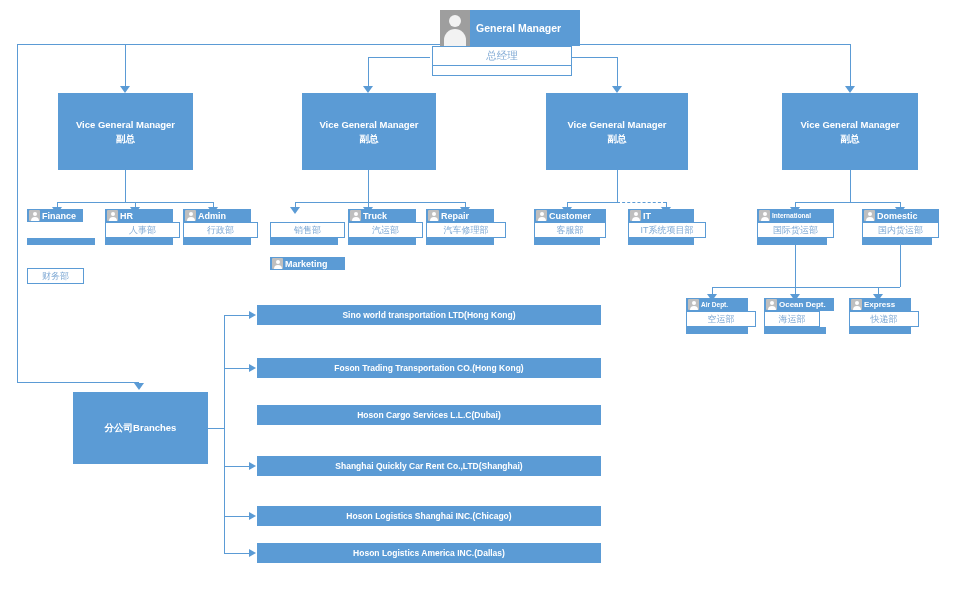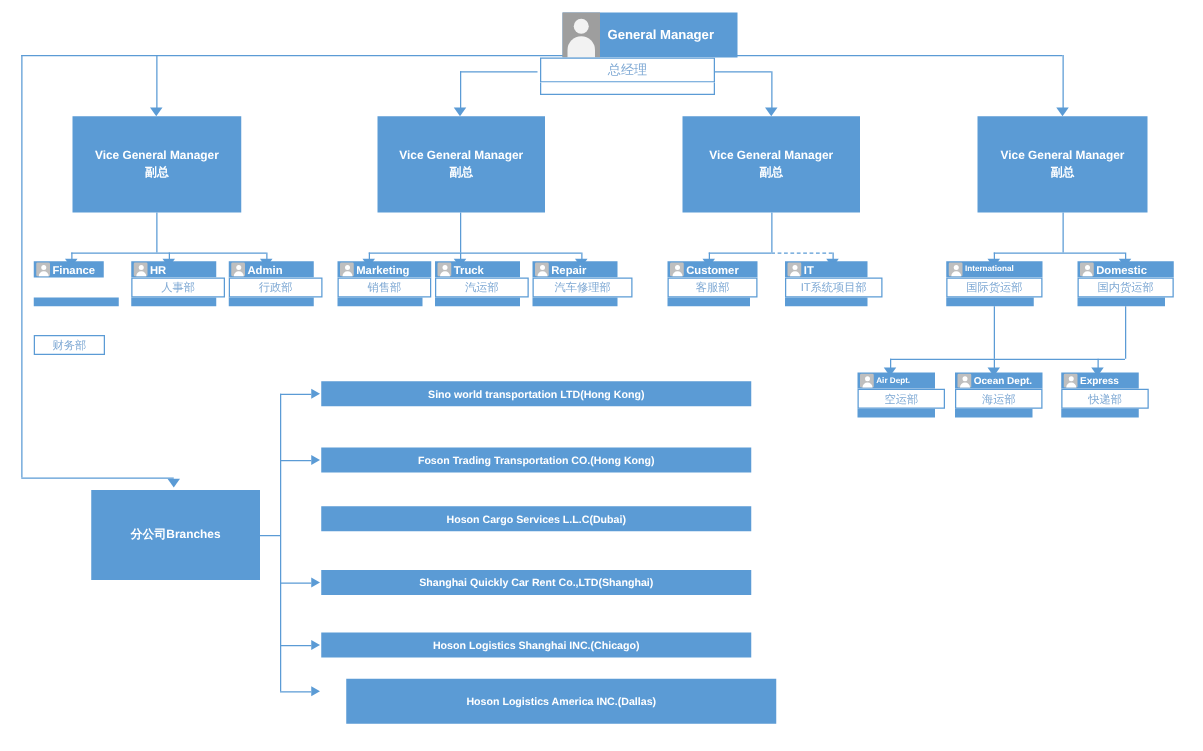--- a/index.html
+++ b/index.html
@@ -15,21 +15,21 @@
   .dash{position:absolute;height:0;border-top:1px dashed #5B9BD5;}
   .arrow-d{position:absolute;width:0;height:0;
       border-left:5px solid transparent;border-right:5px solid transparent;
       border-top:7px solid #5B9BD5;}
   .arrow-r{position:absolute;width:0;height:0;
       border-top:4px solid transparent;border-bottom:4px solid transparent;
       border-left:7px solid #5B9BD5;}
 
   
   .gm{position:absolute;box-sizing:border-box;}
-  .gm-head{position:absolute;left:18px;top:0;width:140px;height:36px;
+  .gm-head{position:absolute;left:8px;top:0;width:140px;height:36px;
       background:#5B9BD5;display:flex;align-items:center;}
   .gm-head .av{width:30px;height:36px;background:#9E9E9E;position:relative;overflow:hidden;flex:none;}
   .gm-head .av:before{content:"";position:absolute;left:9px;top:5px;width:12px;height:12px;
       border-radius:50%;background:#f2f2f2;}
   .gm-head .av:after{content:"";position:absolute;left:4px;top:19px;width:22px;height:18px;
       border-radius:11px 11px 0 0;background:#f2f2f2;}
   .gm-head .lbl{color:#ffffff;font-size:10.5px;font-weight:bold;margin-left:6px;white-space:nowrap;}
   .gm-body{position:absolute;left:0;top:36px;width:140px;height:20px;
       background:#ffffff;border:1px solid #5B9BD5;box-sizing:border-box;
       display:flex;align-items:center;justify-content:center;
@@ -174,21 +174,21 @@
   <div class="dept" style="left:183px;top:209px;width:75px;height:36px;">
     <div class="d-head" style="width:68px;">
       <div class="av"></div>
       <div class="lbl">Admin</div>
     </div>
     <div class="d-body" style="width:75px;">行政部</div>
     <div class="d-foot" style="width:68px;"></div>
   </div>
 
   <div class="dept" style="left:270px;top:209px;width:75px;height:36px;">
-    <div class="d-head" style="width:75px;">
+    <div class="d-head" style="width:75px;margin-top:48px;">
       <div class="av"></div>
       <div class="lbl">Marketing</div>
     </div>
     <div class="d-body" style="width:75px;">销售部</div>
     <div class="d-foot" style="width:68px;"></div>
   </div>
 
   <div class="dept" style="left:348px;top:209px;width:75px;height:36px;">
     <div class="d-head" style="width:68px;">
       <div class="av"></div>
@@ -260,21 +260,21 @@
     </div>
     <div class="d-body" style="width:70px;">空运部</div>
     <div class="d-foot" style="width:62px;"></div>
   </div>
 
   <div class="dept" style="left:764px;top:298px;width:70px;height:36px;">
     <div class="d-head" style="width:70px;">
       <div class="av"></div>
       <div class="lbl" style="font-size:8px;">Ocean Dept.</div>
     </div>
-    <div class="d-body" style="width:70px;">海运部</div>
+    <div class="d-body" style="width:56px;">海运部</div>
     <div class="d-foot" style="width:62px;"></div>
   </div>
 
   <div class="dept" style="left:849px;top:298px;width:70px;height:36px;">
     <div class="d-head" style="width:62px;">
       <div class="av"></div>
       <div class="lbl" style="font-size:8px;">Express</div>
     </div>
     <div class="d-body" style="width:70px;">快递部</div>
     <div class="d-foot" style="width:62px;"></div>
@@ -304,15 +304,15 @@
   <div class="arrow-r" style="left:249px;top:512px;"></div>
 
   <div class="ln hline" style="left:224px;top:553px;width:25px;"></div>
   <div class="arrow-r" style="left:249px;top:549px;"></div>
 
   <div class="sub" style="left:257px;top:358px;width:344px;height:20px;">Foson Trading Transportation CO.(Hong Kong)</div>
   <div class="sub" style="left:257px;top:305px;width:344px;height:20px;">Sino world transportation LTD(Hong Kong)</div>
   <div class="sub" style="left:257px;top:405px;width:344px;height:20px;">Hoson Cargo Services L.L.C(Dubai)</div>
   <div class="sub" style="left:257px;top:456px;width:344px;height:20px;">Shanghai Quickly Car Rent Co.,LTD(Shanghai)</div>
   <div class="sub" style="left:257px;top:506px;width:344px;height:20px;">Hoson Logistics Shanghai INC.(Chicago)</div>
-  <div class="sub" style="left:257px;top:543px;width:344px;height:36px;margin-left:20px;">Hoson Logistics America INC.(Dallas)</div>
+  <div class="sub" style="left:257px;top:543px;width:344px;height:20px;">Hoson Logistics America INC.(Dallas)</div>
 
 </div>
 
 </body></html>

